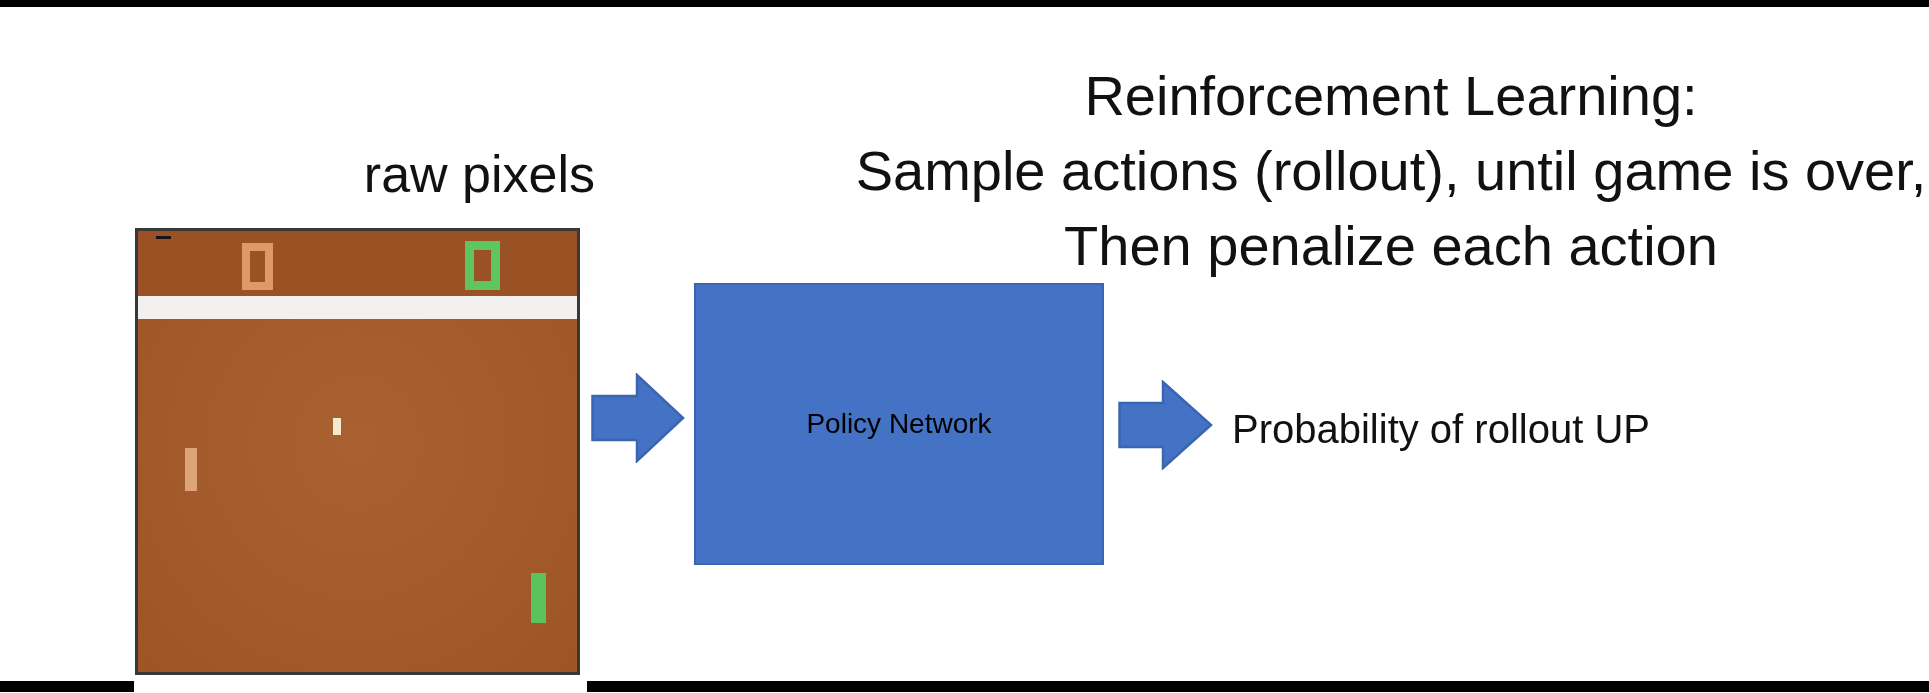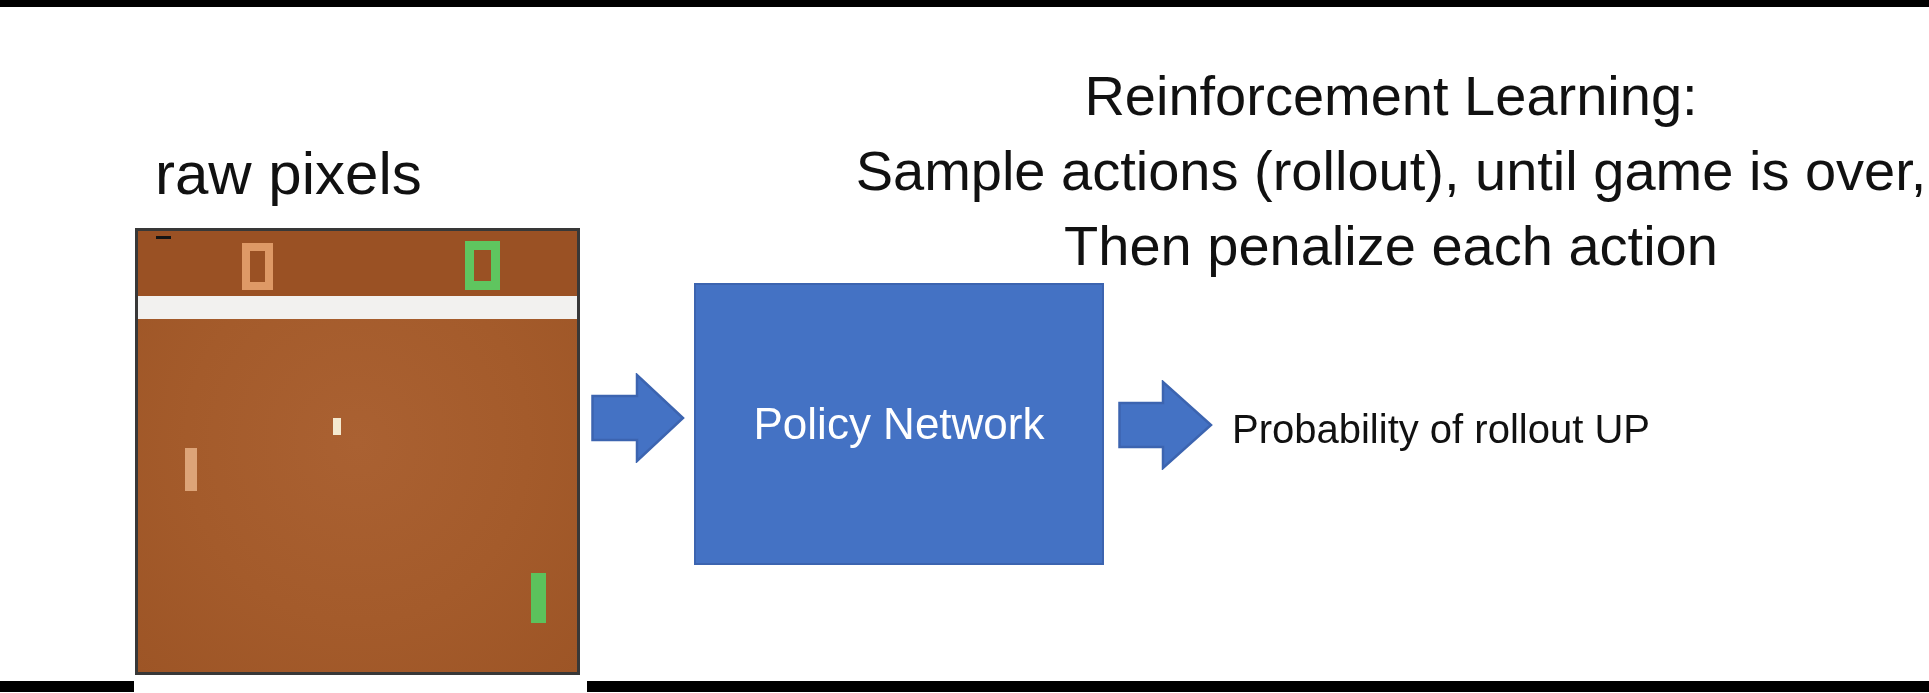--- a/index.html
+++ b/index.html
@@ -39,23 +39,23 @@
     left:851px;top:58px;width:1080px;
     text-align:center;
     color:var(--text-black);
     font-size:56px;line-height:75px;
     white-space:nowrap;
   }
 
   
   .raw-pixels{
     left:155px;top:146px;width:440px;
-    text-align:left;
+    text-align:right;
     color:var(--text-black);
-    font-size:60px;line-height:56px;
+    font-size:52px;line-height:56px;
   }
 
   
   .pong{
     left:135px;top:228px;width:445px;height:447px;
     border:3px solid var(--pong-border);
     background:radial-gradient(ellipse at 50% 48%, var(--pong-bg-light) 0%, var(--pong-bg-main) 55%, #9D5526 100%);
     overflow:hidden;
   }
   .pong .top-region{left:0;top:0;width:439px;height:65px;background:var(--pong-bg-top);}
@@ -74,21 +74,21 @@
   .arrow-out{left:1118px;top:380px;width:95px;height:90px;}
 
   
   .policy-box{
     left:694px;top:283px;width:410px;height:282px;
     background:var(--accent-blue);
     border:2px solid var(--accent-blue-border);
     display:flex;align-items:center;justify-content:center;
   }
   .policy-box .label{
-    color:#ffffff;font-size:44px;line-height:44px;white-space:nowrap;
+    color:#000000;font-size:28px;line-height:44px;white-space:nowrap;
   }
 
   
   .probability{
     left:1232px;top:406px;
     color:var(--text-black);
     font-size:40px;line-height:46px;white-space:nowrap;
   }
 </style>
 </head>

